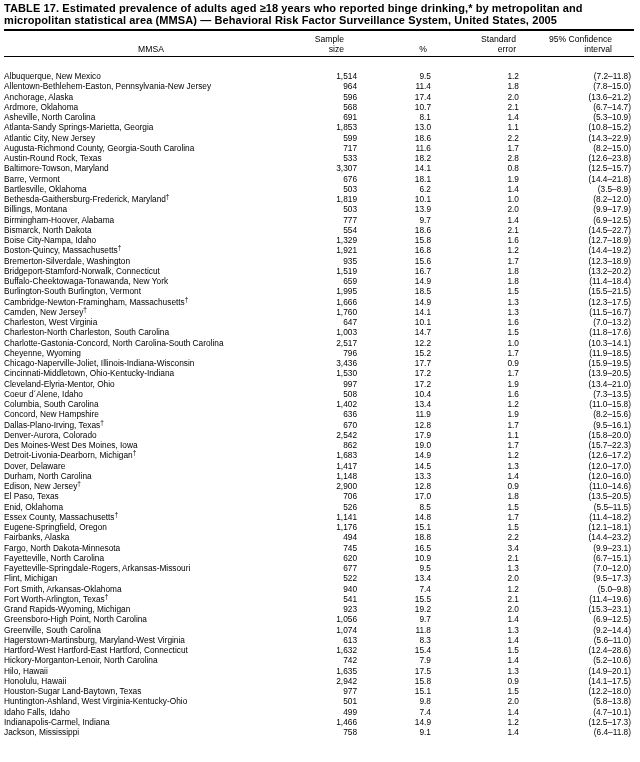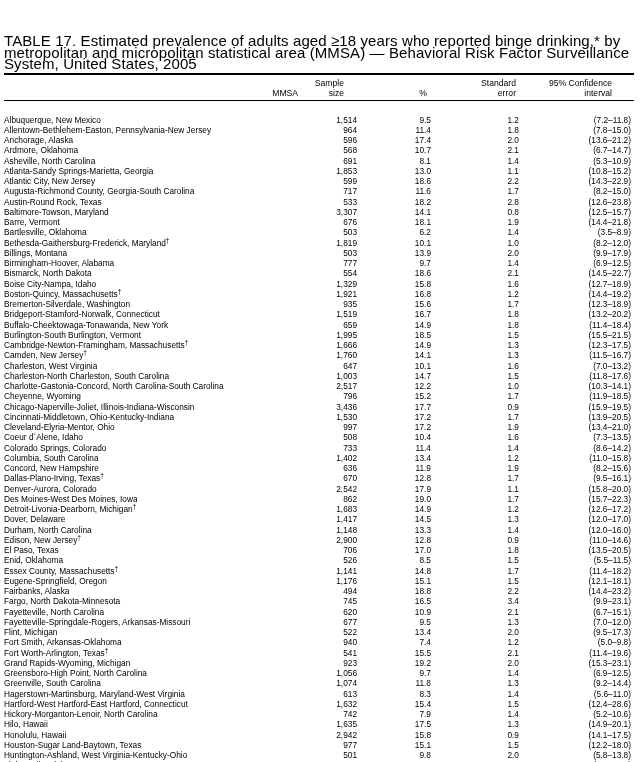--- a/index.html
+++ b/index.html
@@ -12,27 +12,26 @@
     height: 762px;
     overflow: hidden;
     font-family: "Liberation Sans", "DejaVu Sans", sans-serif;
     color: #000;
     -webkit-font-smoothing: antialiased;
   }
   .page {
     padding: 3px 6px 0 4px;
   }
   .table-title {
-    font-size: 15px;
-    font-weight: normal;
+    font-size: 11px;
+    font-weight: bold;
     line-height: 11.5px;
     letter-spacing: 0.1px;
     color: #000;
     padding-right: 2px;
-    margin-top: 32px;
   }
   .title-rule {
     border: none;
     border-top: 2px solid #000;
     margin: 3px 0 0 0;
   }
   table.data-table {
     width: 630px;
     border-collapse: collapse;
     table-layout: fixed;
@@ -45,21 +44,21 @@
 
   thead th {
     font-size: 8.6px;
     font-weight: normal;
     line-height: 10px;
     vertical-align: bottom;
     padding: 3px 0 2px 0;
     border-bottom: 1.2px solid #000;
     white-space: nowrap;
   }
-  thead th.h-mmsa { text-align: right; }
+  thead th.h-mmsa { text-align: center; }
   thead th.h-num  { text-align: right; }
   thead th.h-sample { padding-right: 16px; }
   thead th.h-pct    { padding-right: 7px; }
   thead th.h-se     { padding-right: 6px; }
   thead th.h-ci     { padding-right: 22px; }
 
   tbody td {
     font-size: 8.3px;
     line-height: 10.25px;
     height: 10.25px;
@@ -318,27 +317,20 @@
           <td class="t-num">(13.4–21.0)</td>
         </tr>
         <tr>
           <td class="t-name">Coeur d´Alene, Idaho</td>
           <td class="t-num">508</td>
           <td class="t-num">10.4</td>
           <td class="t-num">1.6</td>
           <td class="t-num">(7.3–13.5)</td>
         </tr>
         <tr>
-          <td class="t-name">Colorado Springs, Colorado</td>
-          <td class="t-num">733</td>
-          <td class="t-num">11.4</td>
-          <td class="t-num">1.4</td>
-          <td class="t-num">(8.6–14.2)</td>
-        </tr>
-        <tr>
           <td class="t-name">Columbia, South Carolina</td>
           <td class="t-num">1,402</td>
           <td class="t-num">13.4</td>
           <td class="t-num">1.2</td>
           <td class="t-num">(11.0–15.8)</td>
         </tr>
         <tr>
           <td class="t-name">Concord, New Hampshire</td>
           <td class="t-num">636</td>
           <td class="t-num">11.9</td>

